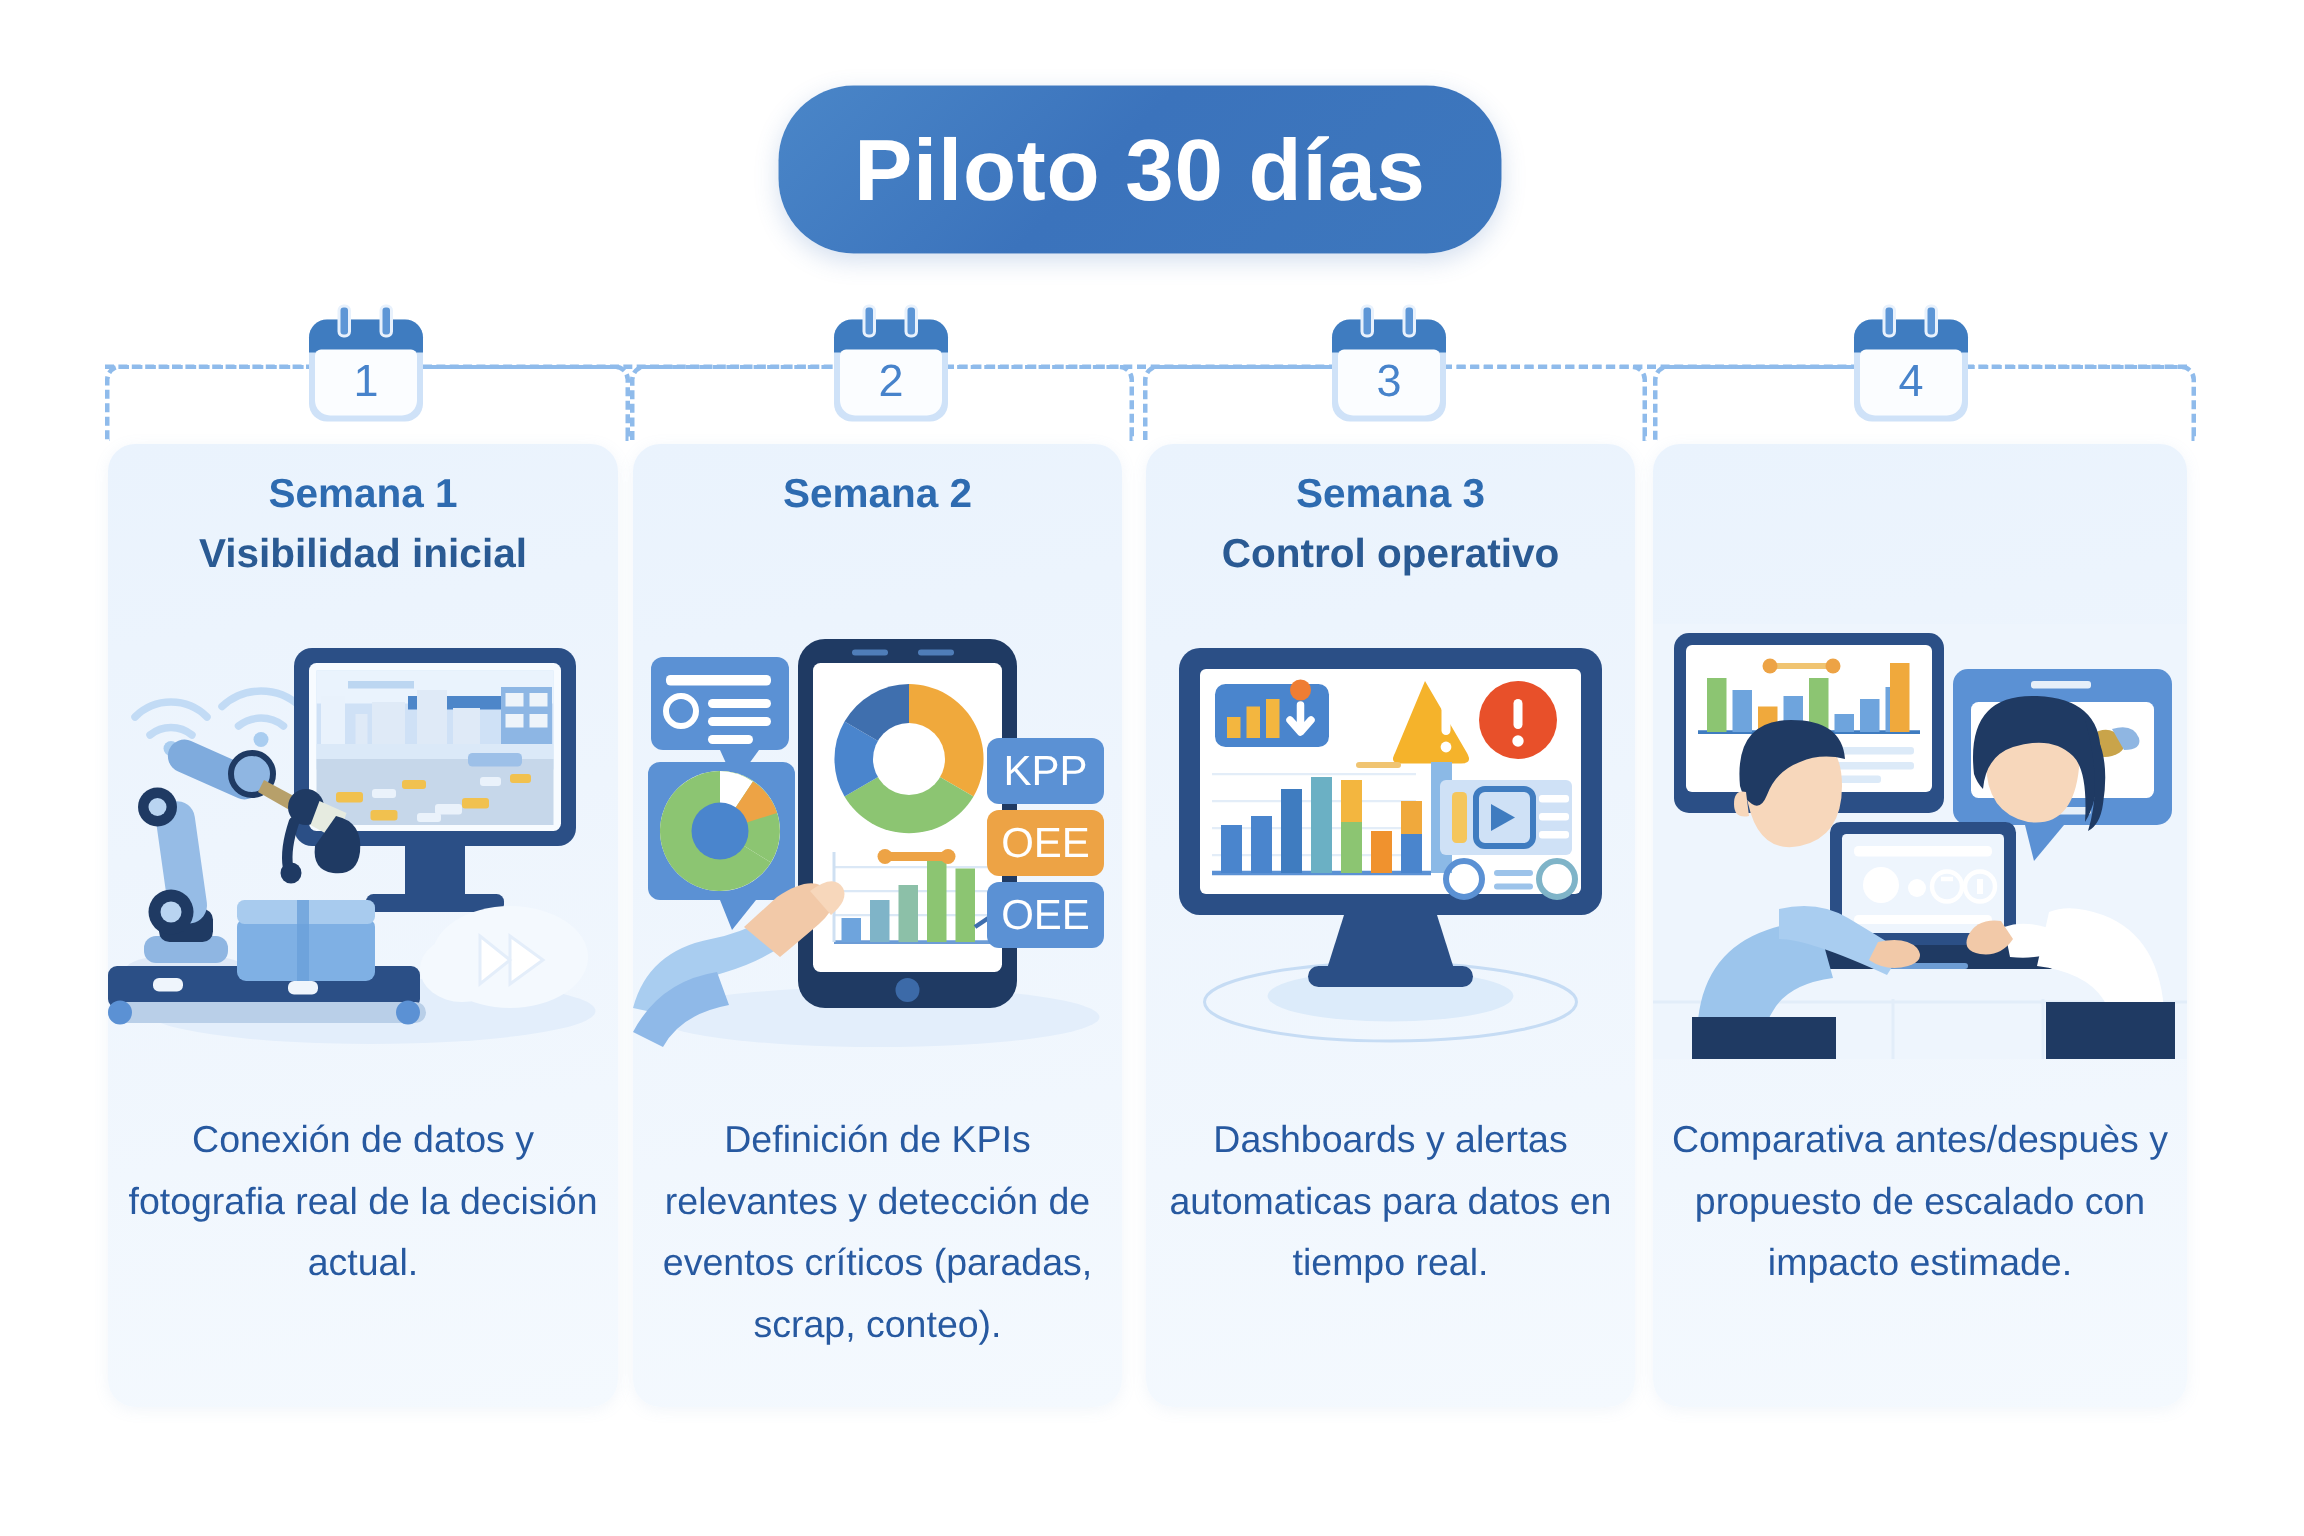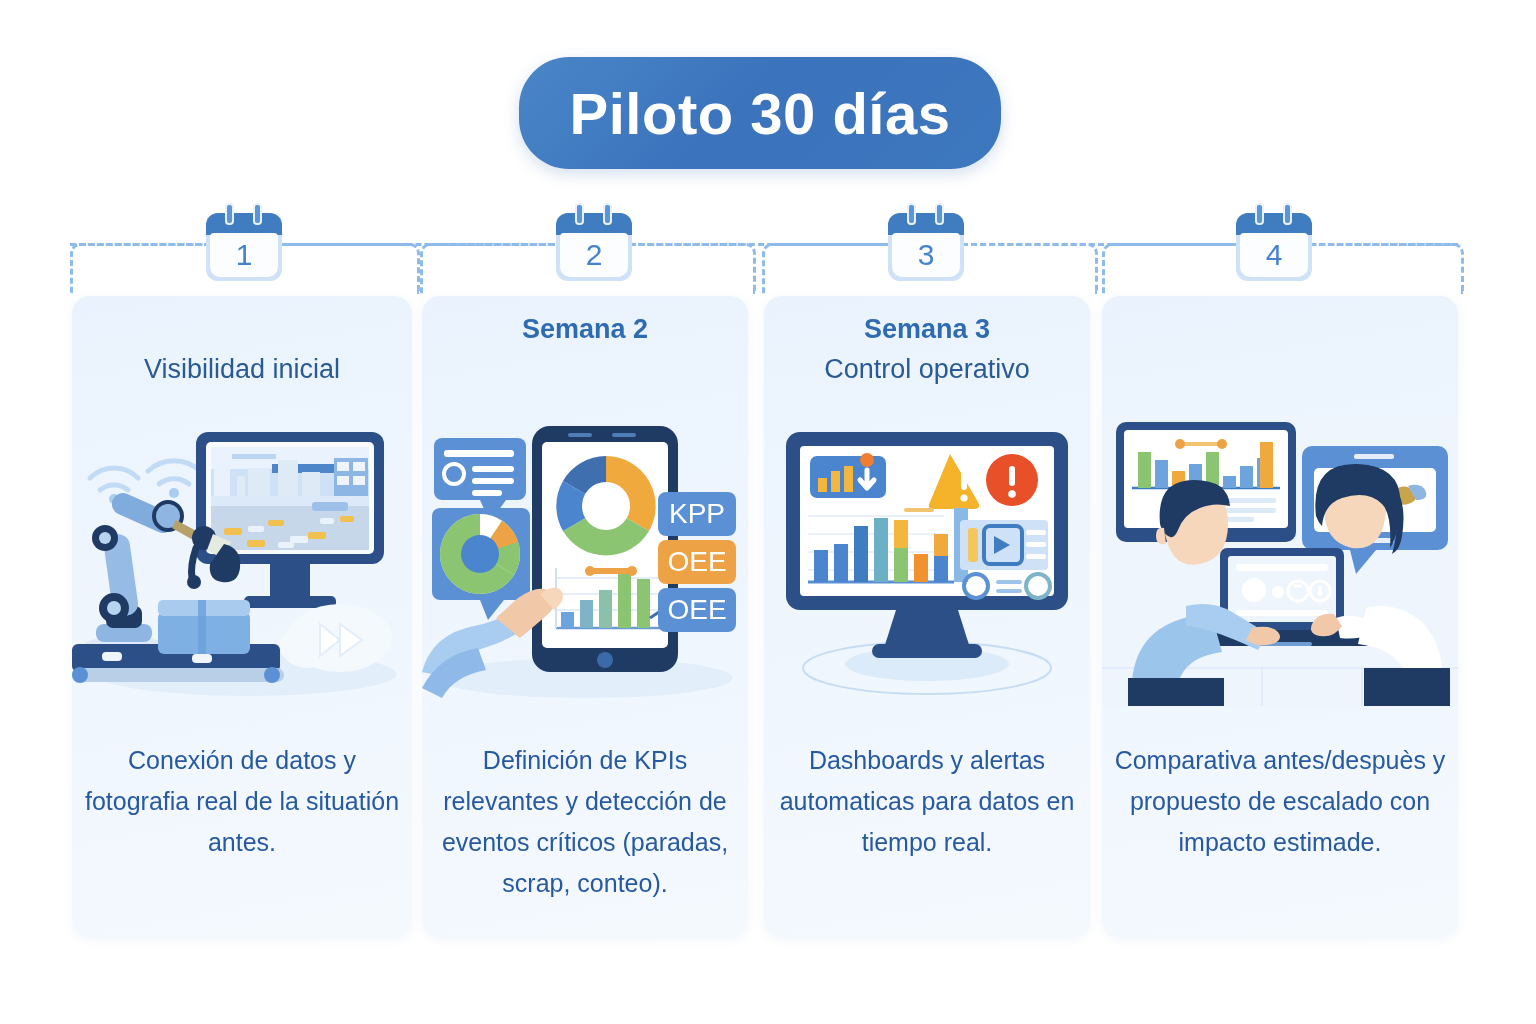--- a/index.html
+++ b/index.html
@@ -65,21 +65,21 @@
     background:linear-gradient(170deg,#eaf3fd 0%,#eef5fd 40%,#f4f9fe 100%);
     box-shadow:0 2px 10px rgba(120,160,210,.10);
     overflow:hidden;
   }
   .card .wk{
     position:absolute;left:0;right:0;top:18px;text-align:center;
     color:#2e6bb0;font-size:27px;font-weight:bold;
   }
   .card .sub{
     position:absolute;left:0;right:0;top:58px;text-align:center;
-    color:#2a5a93;font-size:27px;font-weight:normal;
+    color:#2a5a93;font-size:27px;font-weight:bold;
   }
   .card .body-txt{
     position:absolute;left:6px;right:6px;top:444px;text-align:center;
     color:#2759a0;font-size:25px;line-height:41px;
   }
   .illus{
     position:absolute;left:0;right:0;top:120px;height:290px;
   }
   svg{display:block;}
 </style>
@@ -132,20 +132,21 @@
   <div class="frame"></div>
   <div class="head"></div>
   <div class="ring l"></div>
   <div class="ring r"></div>
   <div class="body">
     <span class="num">4</span>
   </div>
 </div>
 
 <div class="card" style="left:72px;width:340px;">
+  <div class="wk">Semana 1</div>
   <div class="sub">Visibilidad inicial</div>
   <div class="illus">
     <svg viewBox="0 0 340 290" width="340" height="290">
       <ellipse cx="175" cy="258" rx="150" ry="22" fill="#e3eefb"></ellipse>
 
       <g fill="none" stroke="#c2dbf5" stroke-width="5" stroke-linecap="round">
         <path d="M18 62 A34 34 0 0 1 66 62"></path>
           <path d="M28 74 A22 22 0 0 1 56 74"></path>
         <path d="M76 55 A38 38 0 0 1 128 55"></path>
           <path d="M87 68 A24 24 0 0 1 117 68"></path>
@@ -219,21 +220,21 @@
         <circle cx="200" cy="259" r="8" fill="#5b91d4"></circle>
       <rect x="86" y="196" width="92" height="42" rx="6" fill="#7fb0e4"></rect>
       <rect x="86" y="184" width="92" height="16" rx="5" fill="#a8cbee"></rect>
       <rect x="126" y="184" width="8" height="54" fill="#6aa0da" opacity=".8"></rect>
 
       <ellipse cx="268" cy="222" rx="52" ry="34" fill="#f4f9fe"></ellipse>
       <ellipse cx="236" cy="230" rx="28" ry="22" fill="#f4f9fe"></ellipse>
       <path d="M248 208 l20 16 l-20 16 z M268 208 l22 16 l-22 16 z" fill="#ffffff" stroke="#e4eefa" stroke-width="2"></path>
     </svg>
   </div>
-  <div class="body-txt">Conexión de datos y fotografia real de la situatión antes.</div>
+  <div class="body-txt">Conexión de datos y fotografia real de la decisión actual.</div>
 </div>
 
 <div class="card" style="left:422px;width:326px;">
   <div class="wk">Semana 2</div>
   <div class="illus">
     <svg viewBox="0 0 326 290" width="326" height="290">
       <ellipse cx="163" cy="262" rx="148" ry="20" fill="#e3eefb"></ellipse>
 
       <rect x="12" y="22" width="92" height="62" rx="8" fill="#5b91d4"></rect>
       <path d="M58 84 l10 22 l16 -22 z" fill="#5b91d4"></path>

